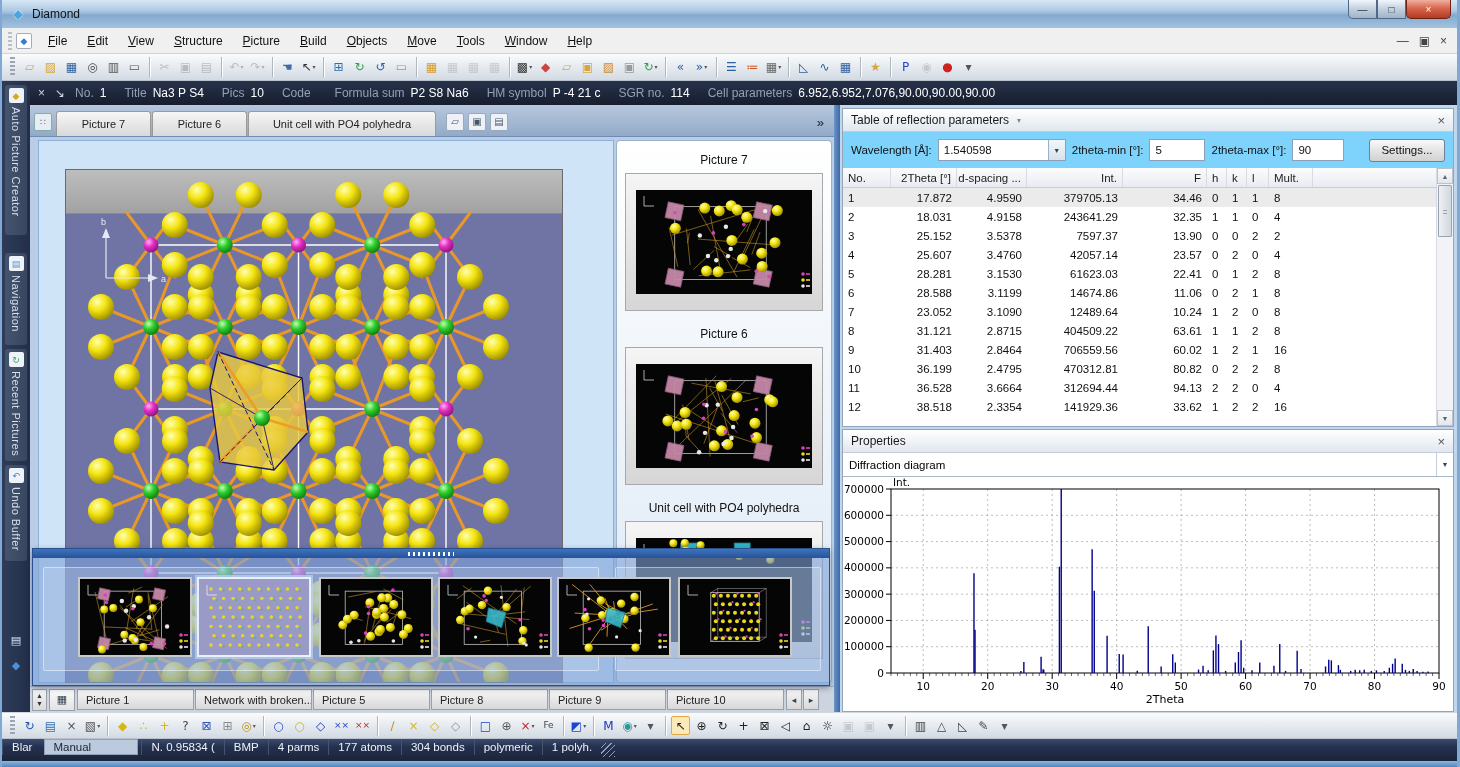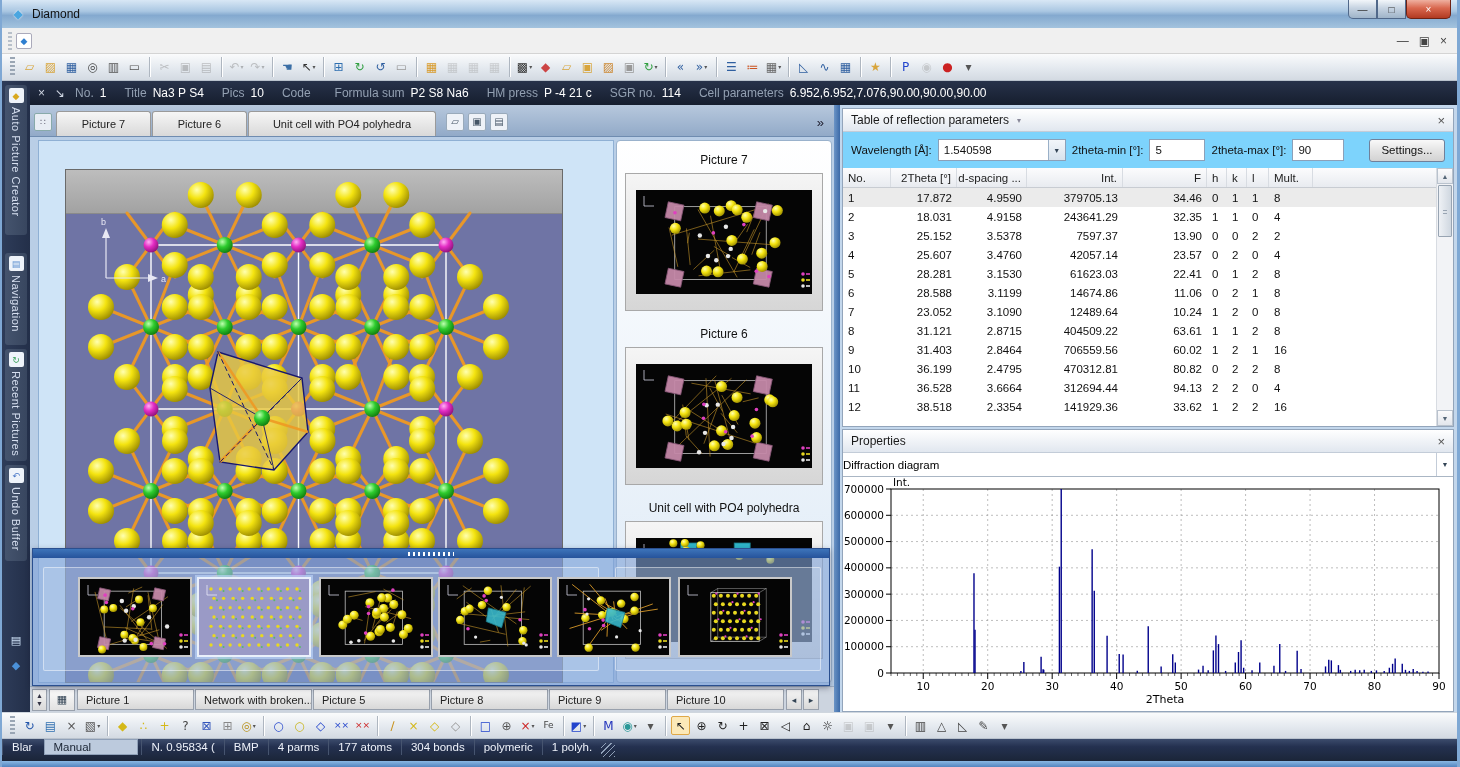--- a/index.html
+++ b/index.html
@@ -102,21 +102,21 @@
 .trow.sel{background:#ebebeb}
 .tc{padding:0 5px;white-space:nowrap;overflow:hidden}
 .tc.r{text-align:right;justify-content:flex-end;display:flex}
 .c0{width:48px}.c1{width:66px}.c2{width:70px}.c3{width:96px}.c4{width:84px}.c5{width:20px}.c6{width:20px}.c7{width:22px}.c8{width:44px}.cf{flex:1}
 .vscroll{position:absolute;right:0;top:0;bottom:0;width:17px;background:#f2f3f6;border-left:1px solid #d8dce2}
 .vbtn{height:16px;display:flex;align-items:center;justify-content:center;font-size:7px;color:#567;background:linear-gradient(180deg,#fbfbfc,#e2e6ec);border:1px solid #b9c2cd}
 .vbtn.dn{position:absolute;bottom:0;left:0;right:0}
 .vthumb{position:absolute;left:1px;right:1px;top:17px;height:52px;background:linear-gradient(90deg,#eef1f5,#cfd7e0);border:1px solid #98a4b2;border-radius:1px}
 .vthumb:after{content:"";position:absolute;left:4px;right:4px;top:24px;height:5px;background:repeating-linear-gradient(180deg,#98a4b2 0 1px,transparent 1px 3px)}
 .propsel{height:24px;margin:0;background:#fff;border-bottom:1px solid #aab6c4;display:flex;align-items:center;font-size:11.5px}
-.propsel .cval{flex:1;}
+.propsel .cval{flex:1;padding-left:6px}
 .propsel .carr{width:17px;height:100%;border-left:1px solid #c3ccd8;display:flex;align-items:center;justify-content:center;font-size:7px;color:#345}
 .chartarea{flex:1;background:#fff;position:relative}
 
 .statusbar{height:22px;background:linear-gradient(180deg,#3c4c6c,#243150 35%,#1b2538);display:flex;align-items:center;color:#eef2fa;font-size:11.5px}
 .statusbar .msg{padding-left:8px;flex:1}
 .seg{padding:2px 9px;border-left:1px solid #46546f;white-space:nowrap}
 .seg.box{background:#bccadd;color:#1a2433;border:1px solid #8fa0b8;margin:0 3px;padding:1px 8px;min-width:94px}
 .sgrip{width:14px;height:14px;margin-right:2px;background:repeating-linear-gradient(135deg,transparent 0 3px,#8fa0b8 3px 4px)}
 .winbottom{height:7px;background:linear-gradient(180deg,#8ab8e4,#4a7cb8)}
 .hidden-defs{position:absolute;width:0;height:0}
@@ -152,20 +152,33 @@
     <div class="winbtns">
       <div class="winbtn min">—</div>
       <div class="winbtn">□</div>
       <div class="winbtn close">×</div>
     </div>
   </div>
 
   <div class="menubar">
     <div class="menugrip"></div>
     <div class="menuicon">◆</div>
+    <div id="menu-items" style="display:flex">
+        <div class="menuitem">File</div>
+        <div class="menuitem">Edit</div>
+        <div class="menuitem">View</div>
+        <div class="menuitem">Structure</div>
+        <div class="menuitem">Picture</div>
+        <div class="menuitem">Build</div>
+        <div class="menuitem">Objects</div>
+        <div class="menuitem">Move</div>
+        <div class="menuitem">Tools</div>
+        <div class="menuitem">Window</div>
+        <div class="menuitem">Help</div>
+      </div>
     <div class="mdi">
       <span>—</span>
       <span>▣</span>
       <span>×</span>
     </div>
   </div>
 
   <div class="toolbar" id="top-toolbar">
       <div class="tgrip"></div>
       <div class="ico">
@@ -351,21 +364,21 @@
           </div>
           <div class="ibfield">
             <span class="lab">Code</span>
             <span class="val"></span>
           </div>
           <div class="ibfield">
             <span class="lab">Formula sum</span>
             <span class="val">P2 S8 Na6</span>
           </div>
           <div class="ibfield">
-            <span class="lab">HM press</span>
+            <span class="lab">HM symbol</span>
             <span class="val">P -4 21 c</span>
           </div>
           <div class="ibfield">
             <span class="lab">SGR no.</span>
             <span class="val">114</span>
           </div>
           <div class="ibfield">
             <span class="lab">Cell parameters</span>
             <span class="val">6.952,6.952,7.076,90.00,90.00,90.00</span>
           </div>

